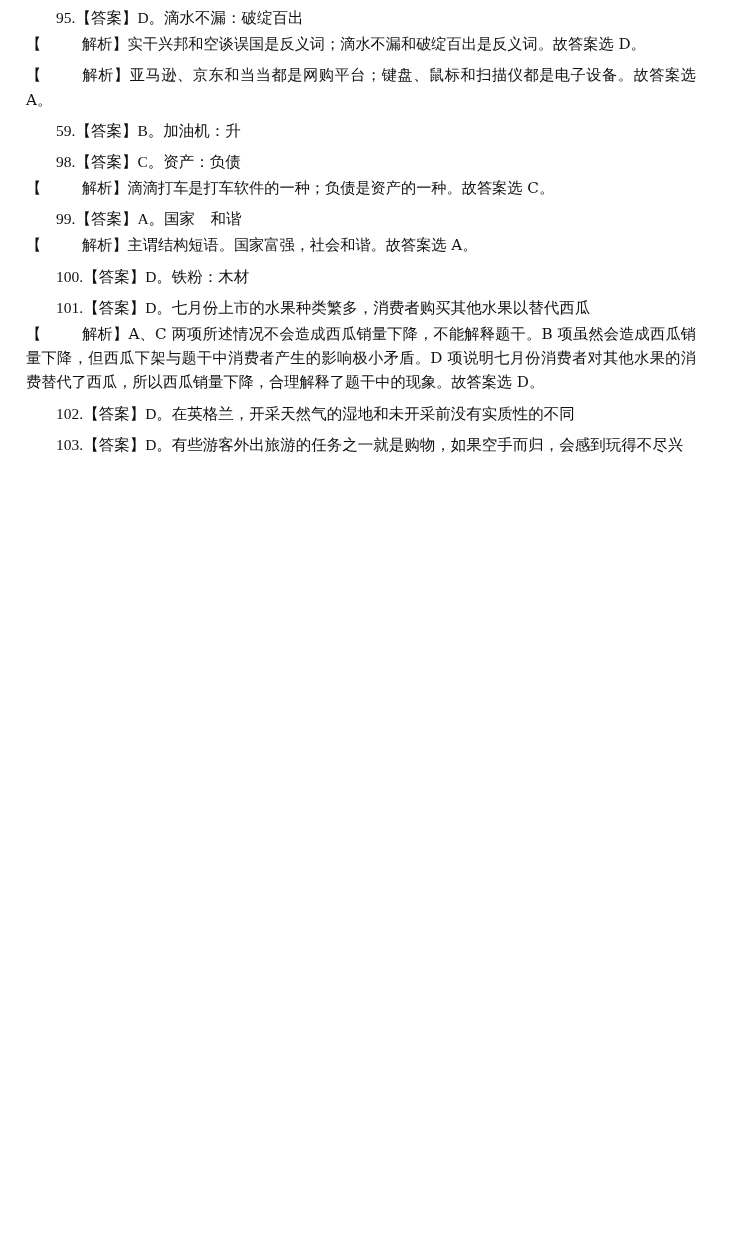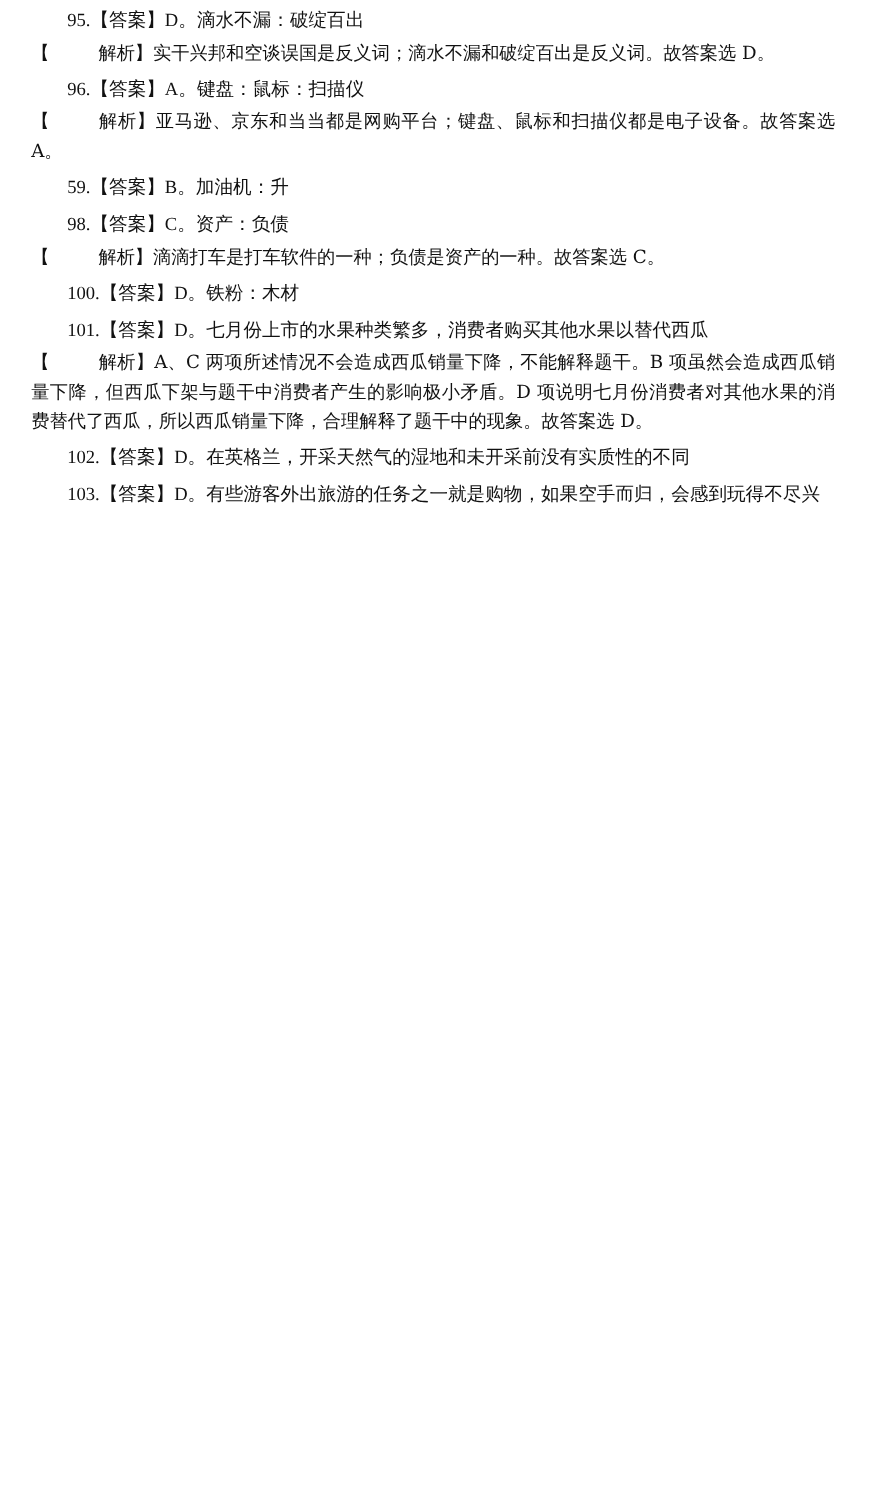--- a/index.html
+++ b/index.html
@@ -62,43 +62,48 @@
   <div class="entry">
     <div class="q-line">
       <span>95.</span><span>【答案】</span><span>D。滴水不漏：破绽百出</span>
     </div>
     <div class="a-line">
       <span class="lead bracket-open">【</span><span class="gap"></span><span>解析】</span><span>实干兴邦和空谈误国是反义词；滴水不漏和破绽百出是反义词。故答案选 D。</span>
     </div>
   </div>
 
   <div class="entry">
-    <div class="q-line">
-      <span>96.</span><span>【答案】</span><span>A。键盘：鼠标：扫描仪</span>
-    </div>
     <div class="a-line">
       <span class="lead bracket-open">【</span><span class="gap"></span><span>解析】</span><span>亚马逊、京东和当当都是网购平台；键盘、鼠标和扫描仪都是电子设备。故答案选 A。</span>
     </div>
   </div>
 
   <div class="entry">
     <div class="q-line">
       <span>59.</span><span>【答案】</span><span>B。加油机：升</span>
     </div>
   </div>
 
   <div class="entry">
     <div class="q-line">
       <span>98.</span><span>【答案】</span><span>C。资产：负债</span>
     </div>
     <div class="a-line">
       <span class="lead bracket-open">【</span><span class="gap"></span><span>解析】</span><span>滴滴打车是打车软件的一种；负债是资产的一种。故答案选 C。</span>
     </div>
   </div>
 
+  <div class="entry">
+    <div class="q-line">
+      <span>99.</span><span>【答案】</span><span>A。国家　和谐</span>
+    </div>
+    <div class="a-line">
+      <span class="lead bracket-open">【</span><span class="gap"></span><span>解析】</span><span>主谓结构短语。国家富强，社会和谐。故答案选 A。</span>
+    </div>
+  </div>
 
   <div class="entry">
     <div class="q-line">
       <span>100.</span><span>【答案】</span><span>D。铁粉：木材</span>
     </div>
   </div>
 
   <div class="entry">
     <div class="q-line">
       <span>101.</span><span>【答案】</span><span>D。七月份上市的水果种类繁多，消费者购买其他水果以替代西瓜</span>

